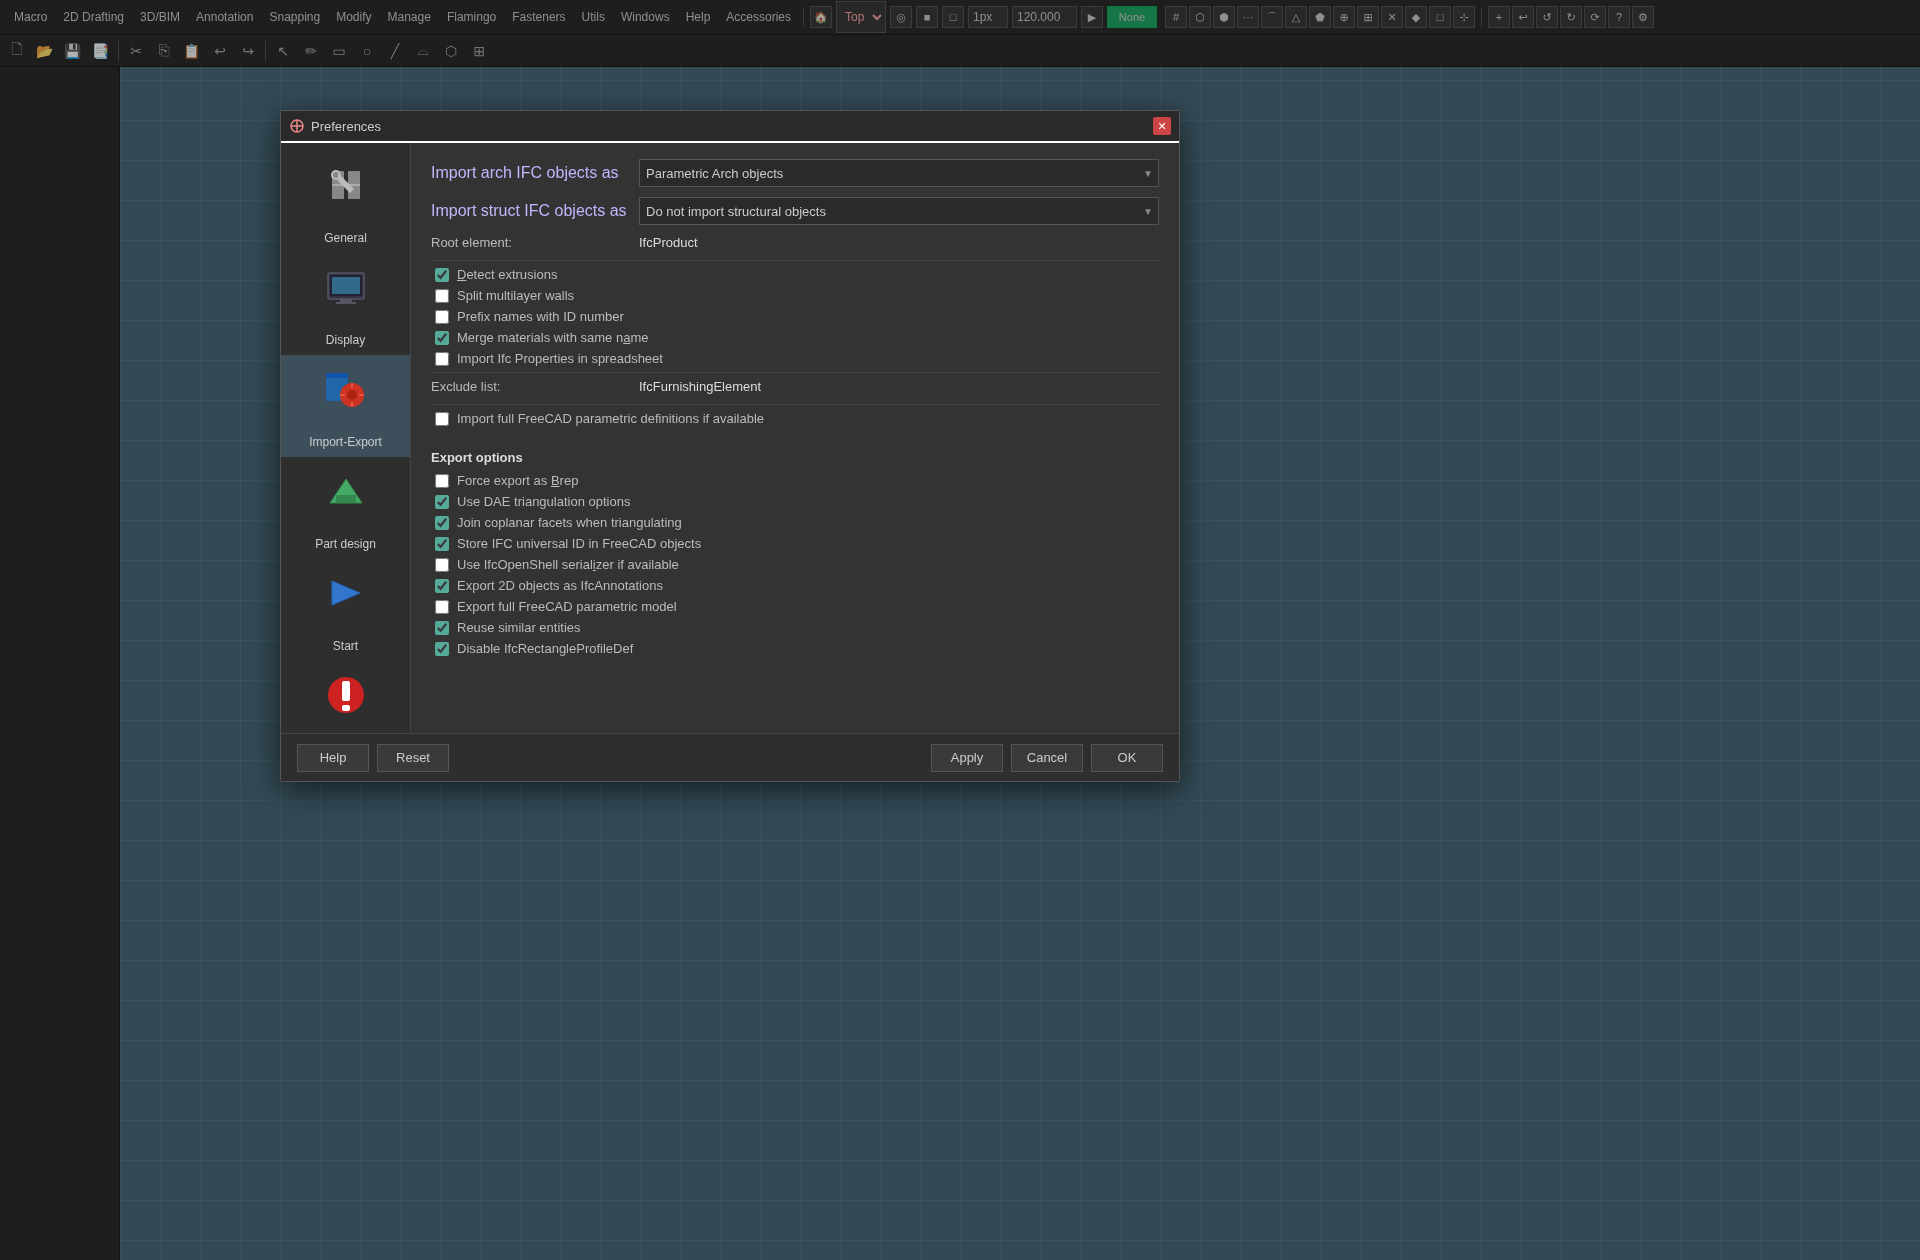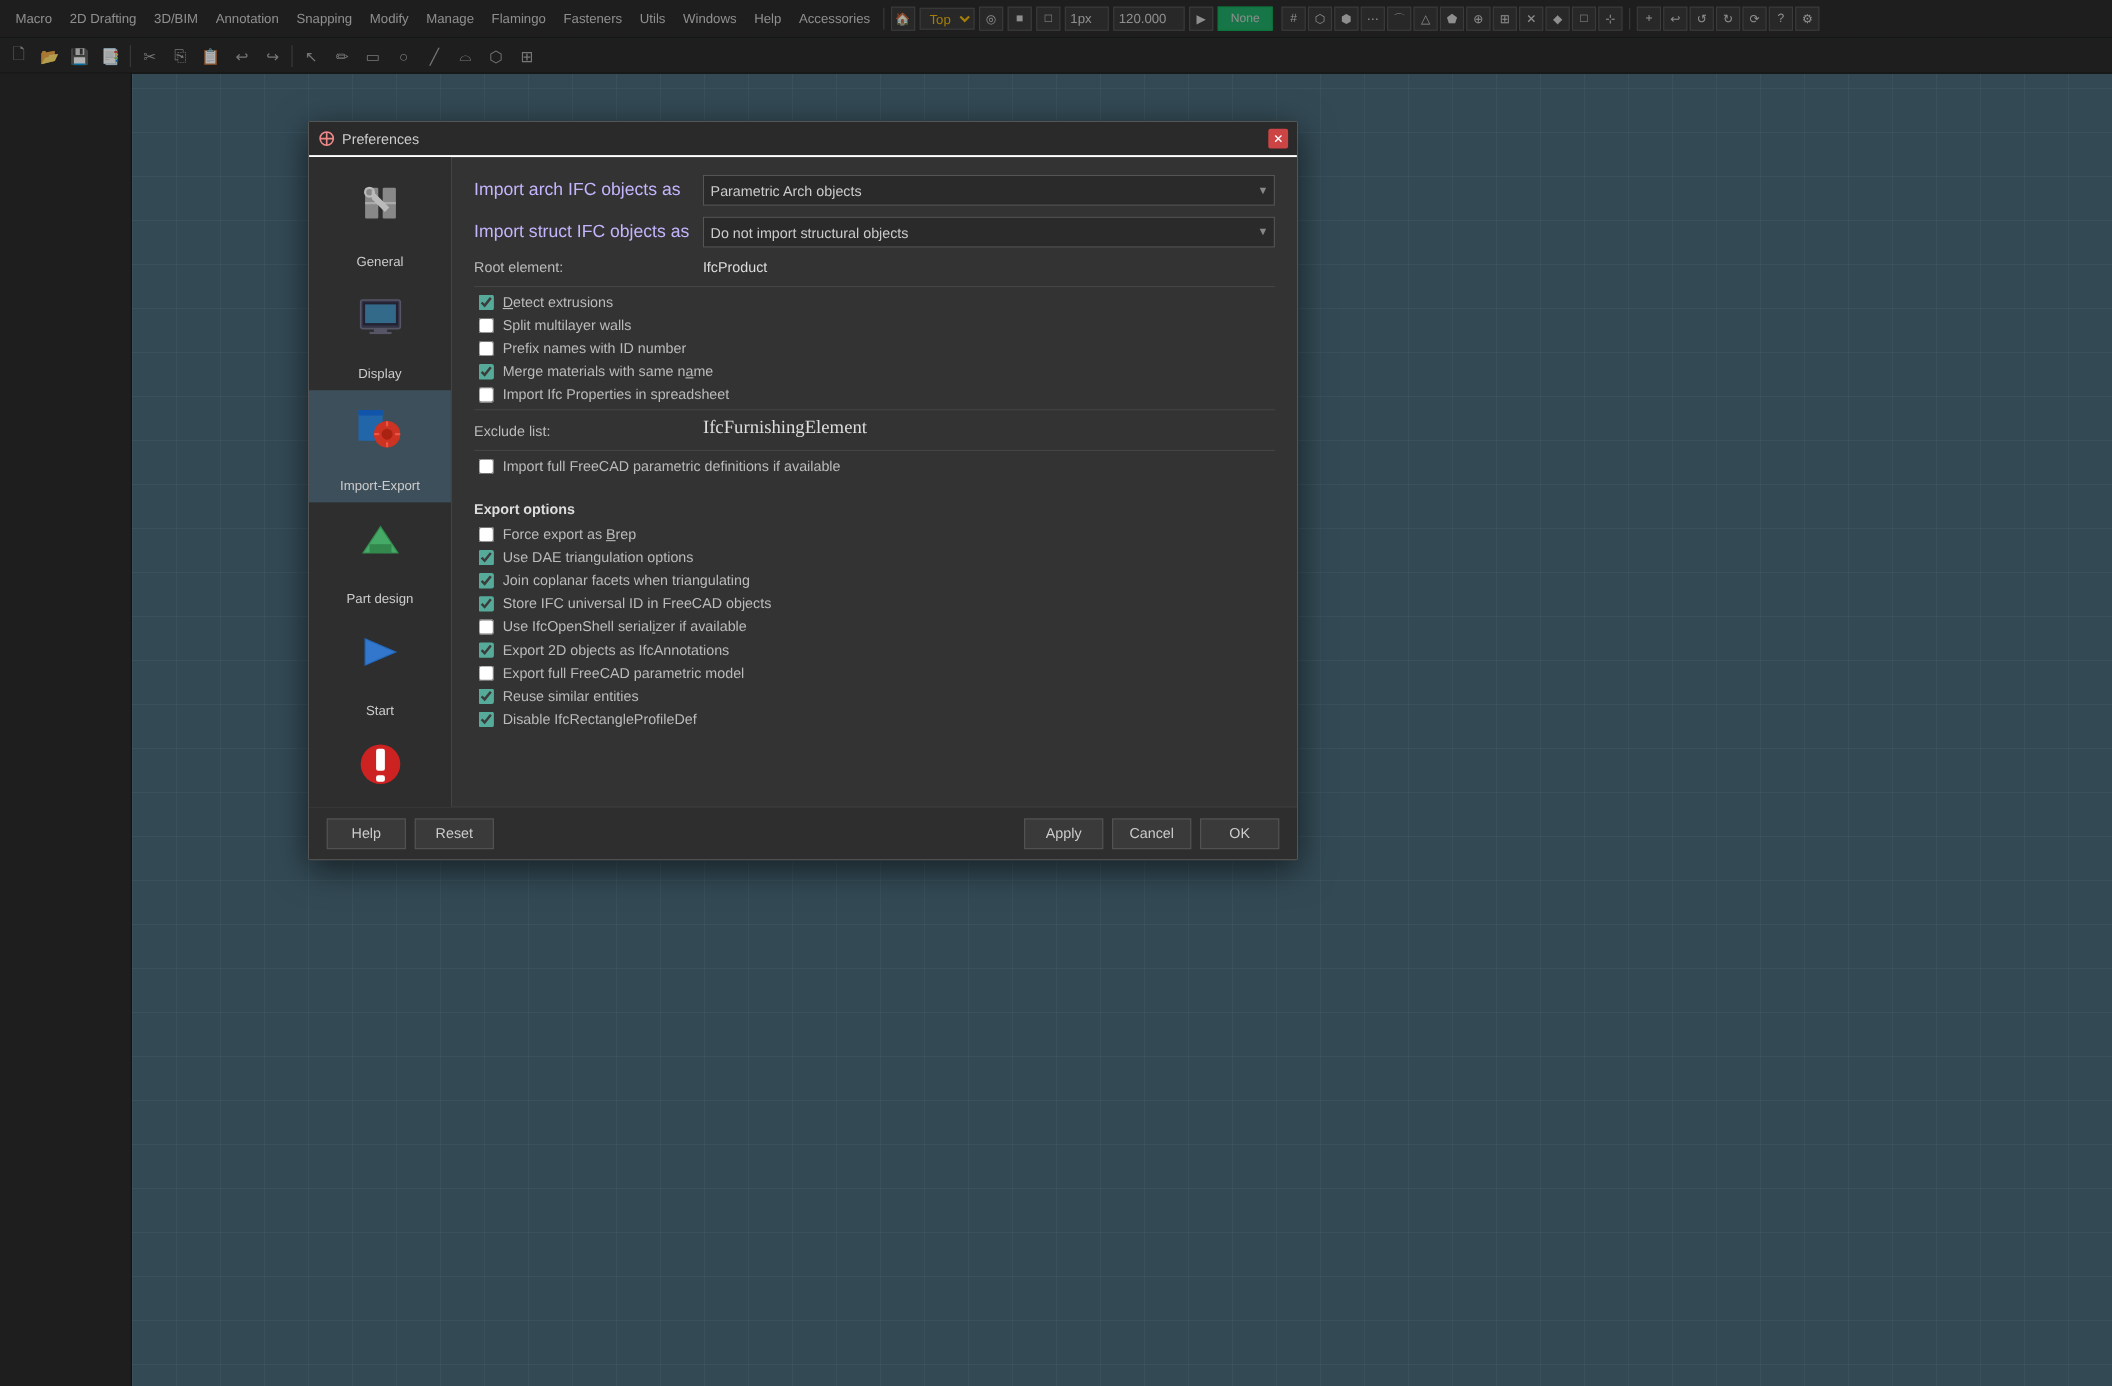--- a/index.html
+++ b/index.html
@@ -39,24 +39,24 @@
     .toolbar-sep {
       width: 1px;
       height: 20px;
       background: #555;
       margin: 0 2px;
     }
 
     .top-dropdown {
       background: #3a3a3a;
       border: 1px solid #555;
-      color: #eab308;
+      color: #fca5a5;
       font-size: 12px;
       padding: 2px 4px;
-      height: 20px;
+      height: 32px;
     }
 
     .top-number {
       background: #3a3a3a;
       border: 1px solid #555;
       color: #ccc;
       font-size: 12px;
       padding: 2px 4px;
       height: 22px;
       width: 55px;
@@ -334,22 +334,21 @@
     }
 
     .exclude-label {
       color: #bbb;
       font-size: 13px;
       min-width: 200px;
     }
 
     .exclude-value {
       color: #ddd;
-      font-size: 17px;
-      font-family: Liberation Serif, serif;
+      font-size: 13px;
     }
 
     .section-header {
       color: #ddd;
       font-size: 13px;
       font-weight: bold;
       margin: 10px 0 8px 0;
     }
 
     

